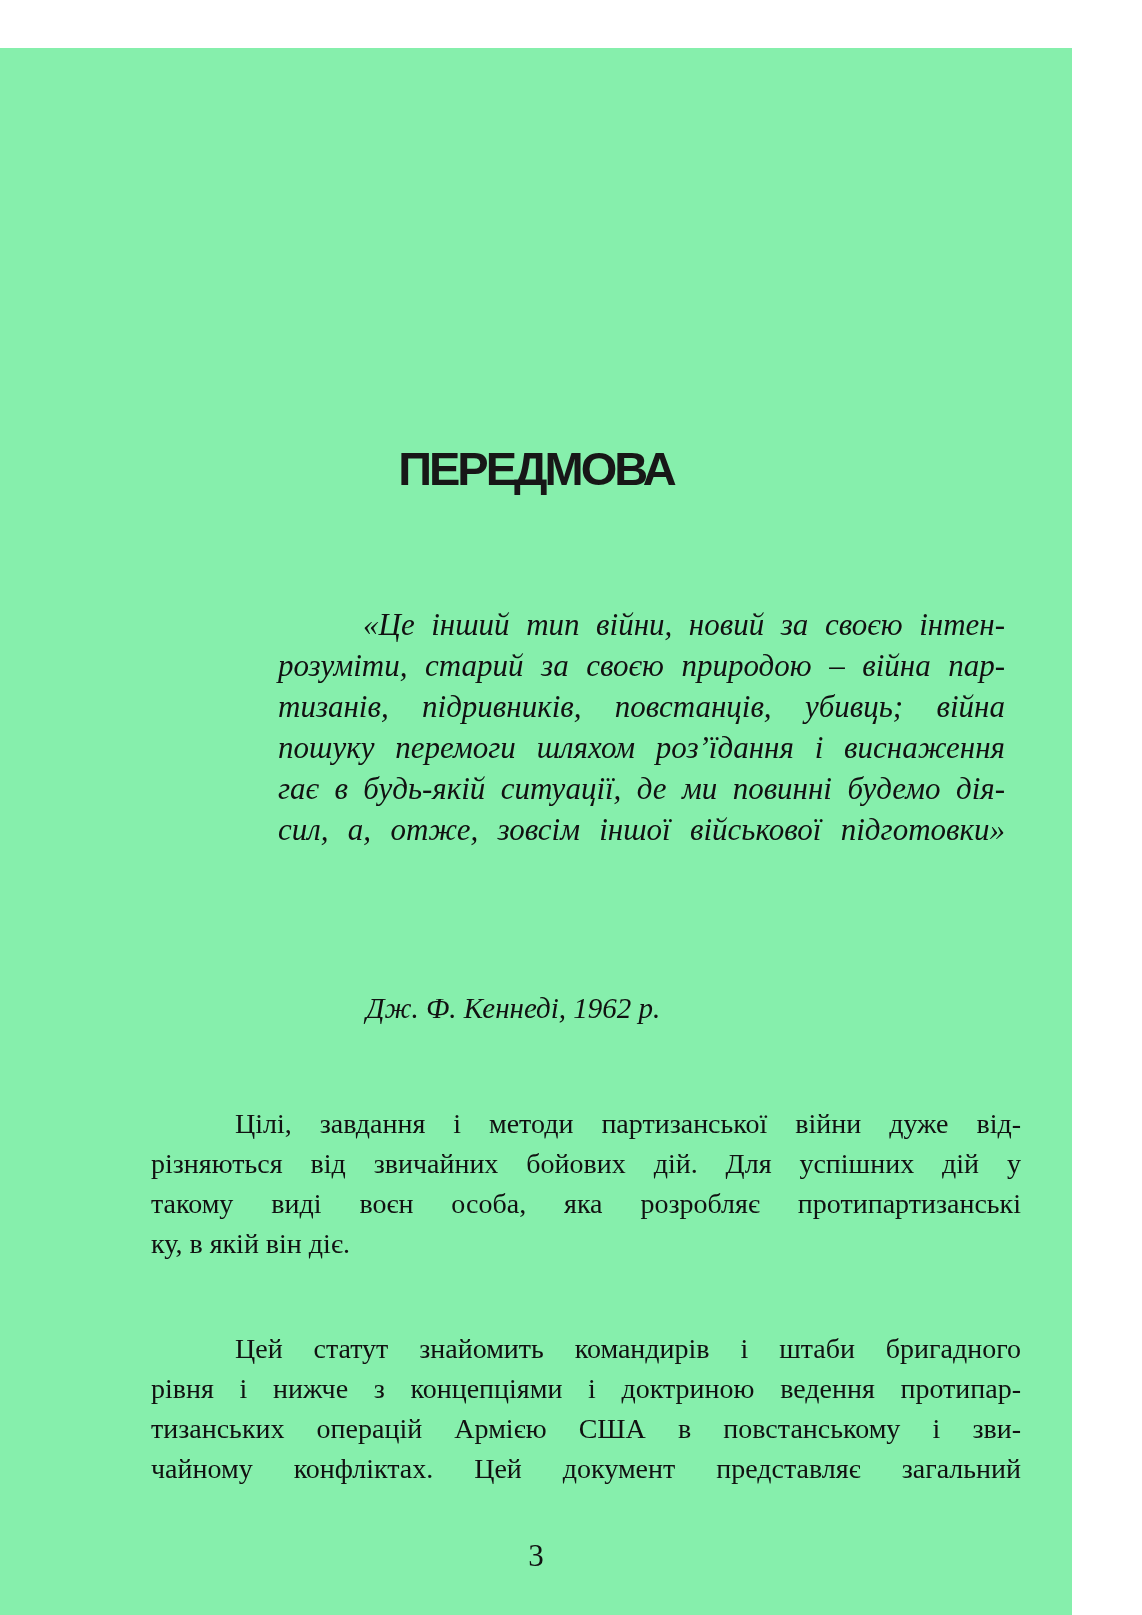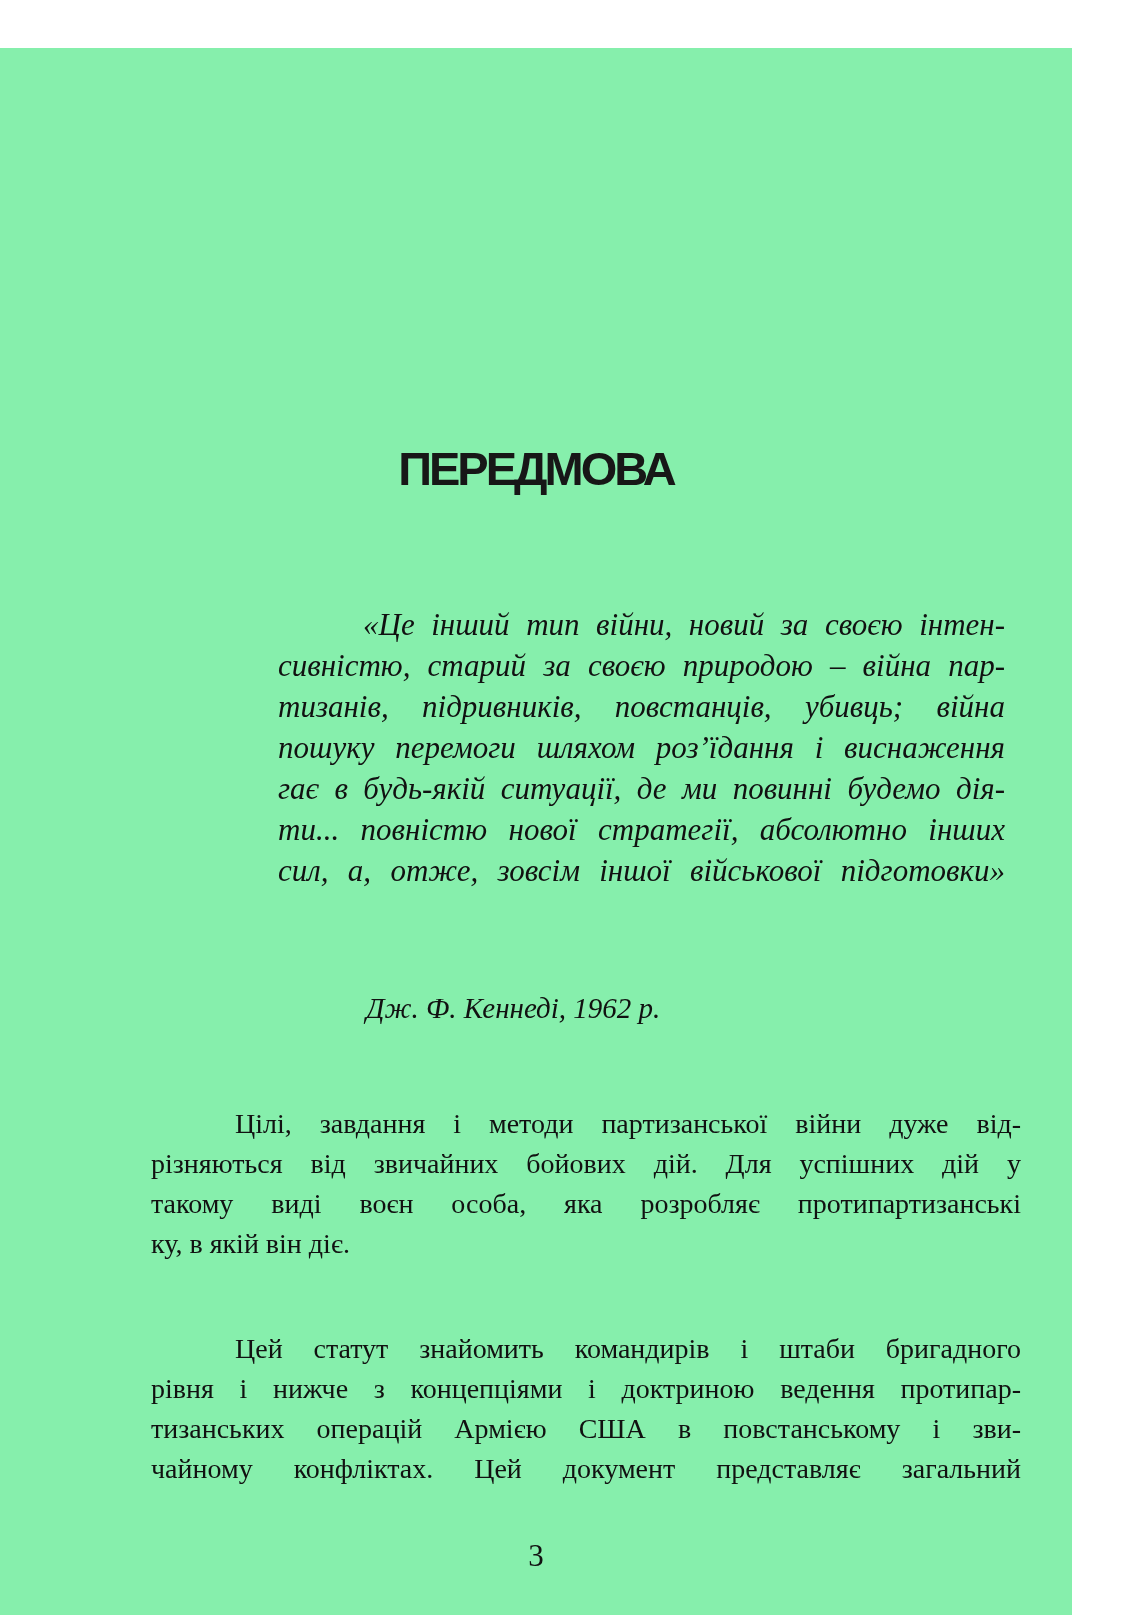--- a/index.html
+++ b/index.html
@@ -70,25 +70,24 @@
 </style>
 </head>
 <body>
 
 <div class="page">
 
   <h1 class="title">ПЕРЕДМОВА</h1>
 
   <div class="quote">
     <div class="qline indent">«Це інший тип війни, новий за своєю інтен-</div>
-    <div class="qline">сивністю, старий за своєю природою – війна пар-</div>
+    <div class="qline">розуміти, старий за своєю природою – війна пар-</div>
     <div class="qline">тизанів, підривників, повстанців, убивць; війна</div>
     <div class="qline">пошуку перемоги шляхом роз’їдання і виснаження</div>
     <div class="qline">гає в будь-якій ситуації, де ми повинні будемо дія-</div>
-    <div class="qline">ти... повністю нової стратегії, абсолютно інших</div>
     <div class="qline">сил, а, отже, зовсім іншої військової підготовки»</div>
   </div>
 
   <div class="attribution">Дж. Ф. Кеннеді, 1962 р.</div>
 
   <div class="para p1">
     <div class="bline indent">Цілі, завдання і методи партизанської війни дуже від-</div>
     <div class="bline">різняються від звичайних бойових дій. Для успішних дій у</div>
     <div class="bline">такому виді воєн особа, яка розробляє протипартизанські</div>
     <div class="bline endpara">ку, в якій він діє.</div>

